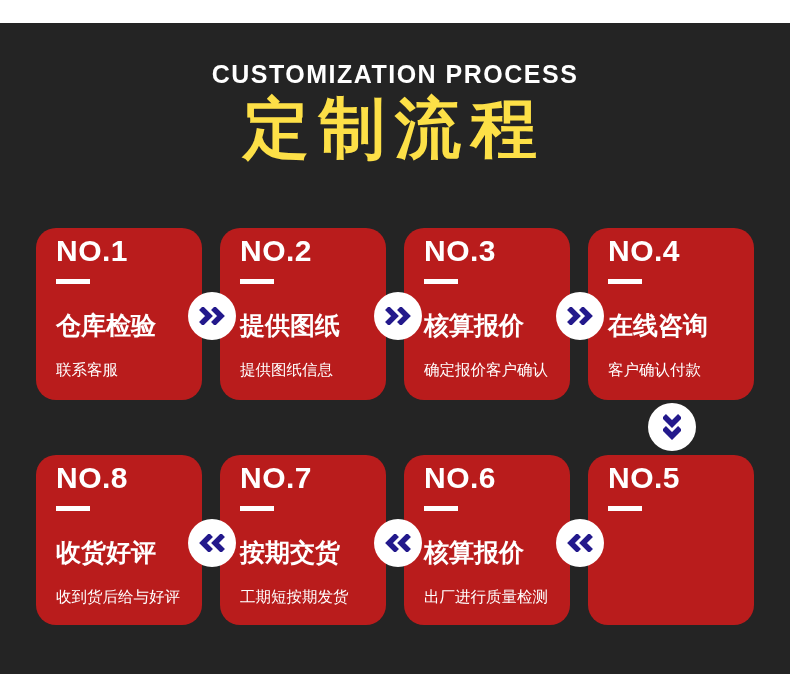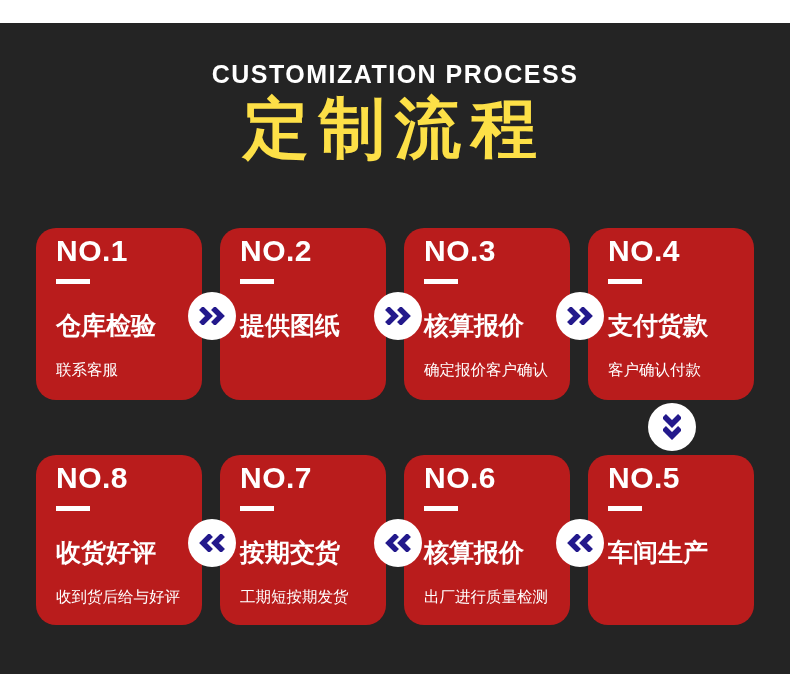--- a/index.html
+++ b/index.html
@@ -71,31 +71,32 @@
     <div class="card">
       <div class="card-no">NO.1</div>
       <div class="card-bar"></div>
       <div class="card-title">仓库检验</div>
       <div class="card-desc">联系客服</div>
     </div>
     <div class="card">
       <div class="card-no">NO.2</div>
       <div class="card-bar"></div>
       <div class="card-title">提供图纸</div>
+      <div class="card-desc">提供图纸信息</div>
     </div>
     <div class="card">
       <div class="card-no">NO.3</div>
       <div class="card-bar"></div>
       <div class="card-title">核算报价</div>
       <div class="card-desc">确定报价客户确认</div>
     </div>
     <div class="card">
       <div class="card-no">NO.4</div>
       <div class="card-bar"></div>
-      <div class="card-title">支付货款</div>
+      <div class="card-title">在线咨询</div>
       <div class="card-desc">客户确认付款</div>
     </div>
   </div>
 
   <div class="row row2">
     <div class="card">
       <div class="card-no">NO.8</div>
       <div class="card-bar"></div>
       <div class="card-title">收货好评</div>
       <div class="card-desc">收到货后给与好评</div>
@@ -108,21 +109,20 @@
     </div>
     <div class="card">
       <div class="card-no">NO.6</div>
       <div class="card-bar"></div>
       <div class="card-title">核算报价</div>
       <div class="card-desc">出厂进行质量检测</div>
     </div>
     <div class="card">
       <div class="card-no">NO.5</div>
       <div class="card-bar"></div>
-      <div class="card-title">车间生产</div>
     </div>
   </div>
 
   <div class="circle c-r1-1">
     <span>
       <svg width="26" height="18" viewBox="0 0 26 18">
         <path d="M2 1 L10 9 L2 17" fill="none" stroke="#23198c" stroke-width="5.5"></path>
         <path d="M14 1 L22 9 L14 17" fill="none" stroke="#23198c" stroke-width="5.5"></path>
       </svg>
     </span>

